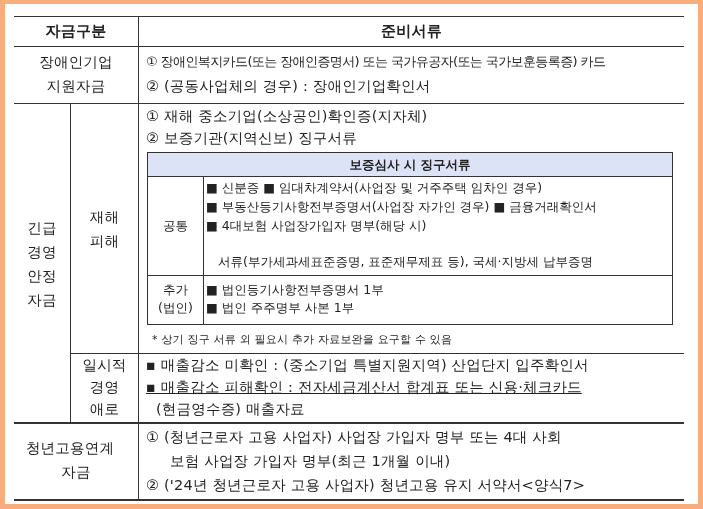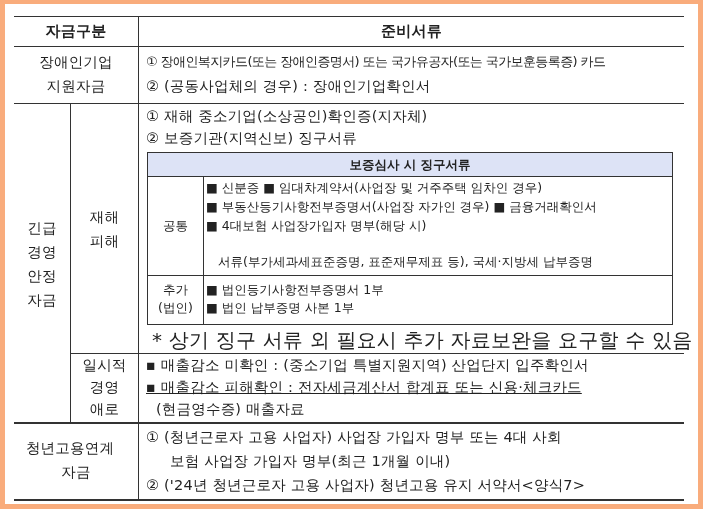--- a/index.html
+++ b/index.html
@@ -66,24 +66,24 @@
 
     <div class="txt small center" style="left:0; top:64px; width:55px;">공통</div>
     <div class="txt small" style="left:58px; top:26px;">■ 신분증 ■ 임대차계약서(사업장 및 거주주택 임차인 경우)</div>
     <div class="txt small" style="left:58px; top:45px;">■ 부동산등기사항전부증명서(사업장 자가인 경우) ■ 금융거래확인서</div>
     <div class="txt small" style="left:58px; top:64px;">■ 4대보험 사업장가입자 명부(해당 시)</div>
     <div class="txt small" style="left:70px; top:100px;">서류(부가세과세표준증명, 표준재무제표 등), 국세·지방세 납부증명</div>
 
     <div class="txt small center" style="left:0; top:128px; width:55px;">추가</div>
     <div class="txt small center" style="left:0; top:146px; width:55px;">(법인)</div>
     <div class="txt small" style="left:58px; top:128px;">■ 법인등기사항전부증명서 1부</div>
-    <div class="txt small" style="left:58px; top:146px;">■ 법인 납부증명 사본 1부</div>
+    <div class="txt small" style="left:58px; top:146px;">■ 법인 주주명부 사본 1부</div>
   </div>
 
-  <div class="txt" style="left:152px; top:330px; font-size:20px;">* 상기 징구 서류 외 필요시 추가 자료보완을 요구할 수 있음</div>
+  <div class="txt" style="left:152px; top:330px; font-size:11px;">* 상기 징구 서류 외 필요시 추가 자료보완을 요구할 수 있음</div>
 
   <div class="txt center" style="left:71px; top:355px; width:67px;">일시적</div>
   <div class="txt center" style="left:71px; top:377px; width:67px;">경영</div>
   <div class="txt center" style="left:71px; top:399px; width:67px;">애로</div>
 
   <div class="txt" style="left:146px; top:355px;">▪ 매출감소 미확인 : (중소기업 특별지원지역) 산업단지 입주확인서</div>
   <div class="txt" style="left:146px; top:377px;text-decoration:underline;">▪ 매출감소 피해확인 : 전자세금계산서 합계표 또는 신용·체크카드</div>
   <div class="txt" style="left:156px; top:399px;">(현금영수증) 매출자료</div>
 </div>
 

